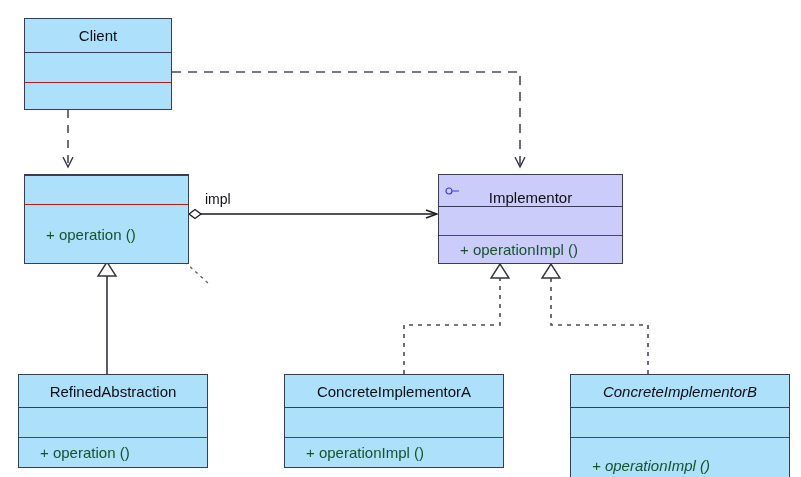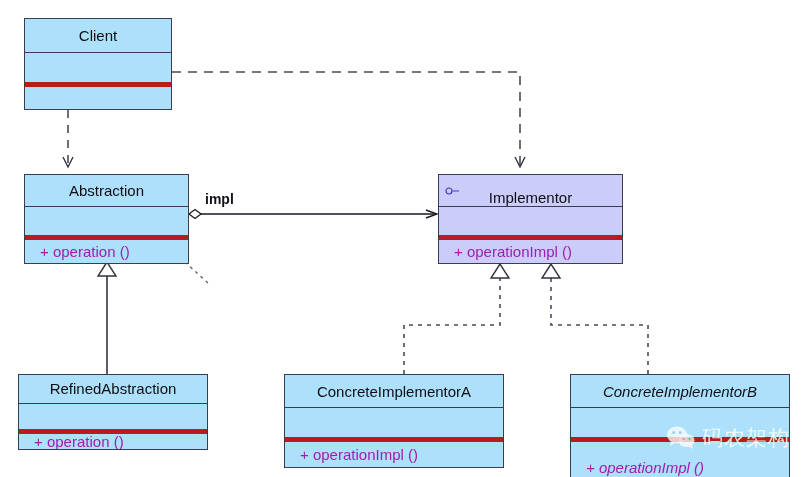--- a/index.html
+++ b/index.html
@@ -47,24 +47,24 @@
   .c-name {
     justify-content: center;
     font-size: 15px;
     color: #0d0d14;
     position: relative;
   }
   .c-attrs {
     border-top: 1px solid #3c3c50;
   }
   .c-ops {
-    border-top: 5px solid #b91c1c;
-    padding-left: 15px;
+    border-top: 1px solid #b91c1c;
+    padding-left: 21px;
     font-size: 15px;
-    color: #a21caf;
+    color: #14532d;
   }
   .iface-marker {
     position: absolute;
     left: 6px;
     top: 50%;
     transform: translateY(-50%);
     width: 16px;
     height: 9px;
   }
   .note {
@@ -81,21 +81,20 @@
     font-size: 14px;
     color: #111118;
     white-space: nowrap;
   }
   .edge-label {
     position: absolute;
     font-size: 14px;
     color: #111118;
     z-index: 5;
     white-space: nowrap;
-    font-weight: bold;
   }
   .watermark {
     position: absolute;
     z-index: 8;
     display: flex;
     align-items: center;
     gap: 6px;
     pointer-events: none;
     opacity: 0.82;
   }
@@ -163,44 +162,41 @@
 
   <div class="uml-class" style="left:24px; top:18px; width:148px; height:92px;">
     <div class="compartment c-name" style="height:33px;">
       <span>Client</span>
     </div>
     <div class="compartment c-attrs" style="height:30px;"></div>
     <div class="compartment c-ops" style="flex:1 1 auto;"></div>
   </div>
 
   <div class="uml-class" style="left:24px; top:174px; width:165px; height:90px;">
-    <div class="compartment c-name" style="height:31px;">
-      <span>Abstraction</span>
-    </div>
     <div class="compartment c-attrs" style="height:29px;"></div>
     <div class="compartment c-ops" style="flex:1 1 auto;">
       <span>+ operation ()</span>
     </div>
   </div>
 
   <div class="uml-class iface" style="left:438px; top:174px; width:185px; height:90px;">
     <div class="compartment c-name" style="height:31px;align-items:flex-end;">
       <svg class="iface-marker" viewBox="0 0 16 9" xmlns="http://www.w3.org/2000/svg">
         <circle cx="4" cy="4.5" r="3" fill="none" stroke="#3b3bc8" stroke-width="1.2"></circle>
         <line x1="7.5" y1="4.5" x2="14" y2="4.5" stroke="#3b3bc8" stroke-width="1.2"></line>
       </svg>
       <span>Implementor</span>
     </div>
     <div class="compartment c-attrs" style="height:29px;"></div>
     <div class="compartment c-ops" style="flex:1 1 auto;">
       <span>+ operationImpl ()</span>
     </div>
   </div>
 
-  <div class="uml-class" style="left:18px; top:374px; width:190px; height:76px;">
+  <div class="uml-class" style="left:18px; top:374px; width:190px; height:94px;">
     <div class="compartment c-name" style="height:32px;">
       <span>RefinedAbstraction</span>
     </div>
     <div class="compartment c-attrs" style="height:30px;"></div>
     <div class="compartment c-ops" style="flex:1 1 auto;">
       <span>+ operation ()</span>
     </div>
   </div>
 
   <div class="uml-class" style="left:284px; top:374px; width:220px; height:94px;">
@@ -221,27 +217,14 @@
     <div class="compartment c-ops" style="flex:1 1 auto;">
       <span>+ operationImpl ()</span>
     </div>
   </div>
 
 
   <div class="edge-label" style="left:205px; top:191px;">
     <span>impl</span>
   </div>
 
-  <div class="watermark" style="left:666px; top:424px;">
-    <svg width="30" height="26" viewBox="0 0 30 26" xmlns="http://www.w3.org/2000/svg">
-      <ellipse cx="11" cy="10" rx="10" ry="8.4" fill="#ffffff" opacity="0.92"></ellipse>
-      <path d="M5,16.5 L4,21 L8.6,18.2 Z" fill="#ffffff" opacity="0.92"></path>
-      <circle cx="7.6" cy="7.6" r="1.5" fill="#9ec8e4"></circle>
-      <circle cx="14.2" cy="7.6" r="1.5" fill="#9ec8e4"></circle>
-      <ellipse cx="20.5" cy="15.5" rx="8" ry="6.6" fill="#ffffff" opacity="0.92"></ellipse>
-      <path d="M26,20.5 L27,24 L22.8,21.6 Z" fill="#ffffff" opacity="0.92"></path>
-      <circle cx="17.6" cy="14" r="1.2" fill="#9ec8e4"></circle>
-      <circle cx="23.4" cy="14" r="1.2" fill="#9ec8e4"></circle>
-    </svg>
-    <span class="wm-text">码农架构</span>
-  </div>
 
 </div>
 
 </body></html>

